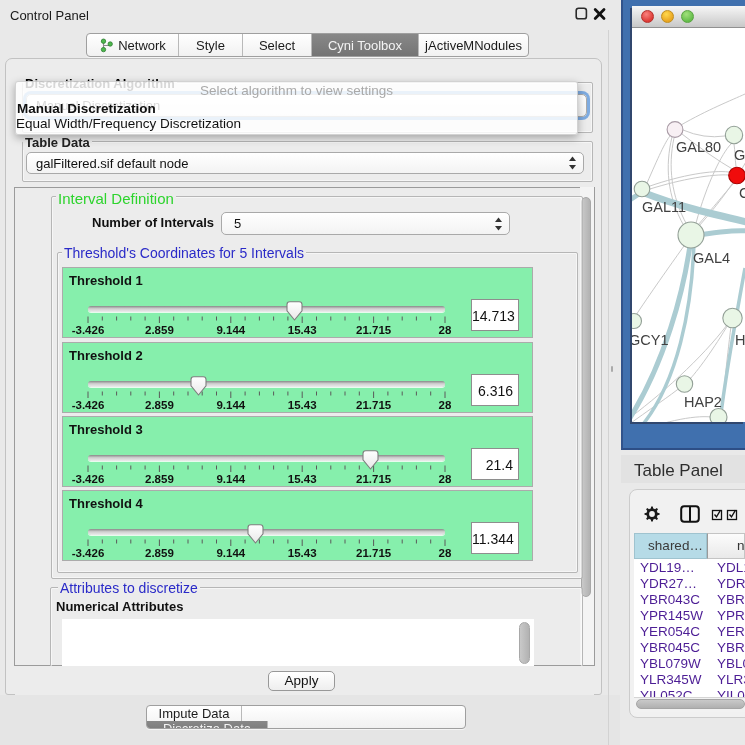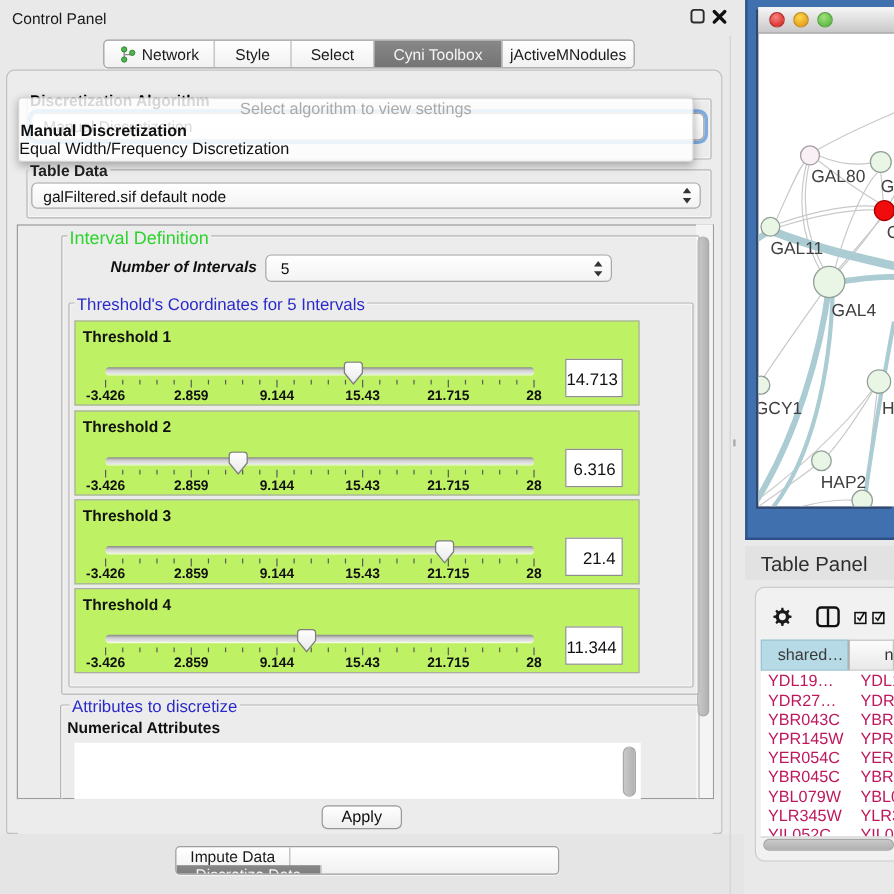--- a/index.html
+++ b/index.html
@@ -17,35 +17,35 @@
 #cpanel{left:5px;top:58px;width:597px;height:637px;background:#ececec;border:1px solid #c2c2c2;border-radius:7px 7px 3px 3px;box-sizing:border-box;}
 .group{position:absolute;border:1px solid #b6b6b6;border-radius:2px;box-shadow:inset 0 0 0 1px rgba(255,255,255,.55);}
 .gtitle{position:absolute;font-size:14px;background:#ececec;padding:0 2px;white-space:nowrap;}
 .combo{position:absolute;background:linear-gradient(#ffffff,#f3f3f3);border:1px solid #a9a9a9;border-radius:5px;box-sizing:border-box;font-size:13px;color:#111;display:flex;align-items:center;}
 .combo .ar{position:absolute;right:6px;top:50%;transform:translateY(-50%);width:9px;height:14px;}
 
 #spane{left:14px;top:187px;width:581px;height:479px;border:1px solid #9b9b9b;box-sizing:border-box;background:#ececec;}
 .vsb{position:absolute;background:#f4f4f4;}
 .vthumb{position:absolute;background:linear-gradient(90deg,#c9c9c9,#b2b2b2);border:1px solid #a8a8a8;border-radius:6px;box-sizing:border-box;}
 
-.thr{position:absolute;left:62px;width:471px;height:71px;background:#bef264;border:1px solid #ababab;box-sizing:border-box;}
+.thr{position:absolute;left:62px;width:471px;height:71px;background:#86efac;border:1px solid #ababab;box-sizing:border-box;}
 .thr .tl{position:absolute;left:6px;top:5px;font-size:13px;font-weight:bold;color:#111;}
 .thr .track{position:absolute;left:25px;top:38px;width:357px;height:6px;border-radius:3px;background:linear-gradient(#898989,#cfcfcf 45%,#ececec);box-shadow:0 1px 0 rgba(255,255,255,.8);}
 .thr .vbox{position:absolute;left:408px;top:31px;width:48px;height:32px;background:#fff;border:1px solid #8e8e8e;box-sizing:border-box;font-size:14px;color:#111;text-align:right;line-height:33px;padding-right:5px;}
 .tickl{position:absolute;font-size:11.5px;font-weight:bold;color:#111;transform:translateX(-50%);top:56px;}
 
 #botstrip{left:0;top:695px;width:620px;height:50px;background:#e5e5e5;}
 
 #blueframe{left:621px;top:0;width:124px;height:450px;background:#4070ae;border-left:2px solid #31538b;border-bottom:2px solid #2d4e86;box-sizing:border-box;}
 #nwin{position:absolute;left:9px;top:6px;width:113px;height:416px;background:#fff;box-shadow:-2px 2px 0 rgba(44,58,88,0.75);}
 #ntitle{position:absolute;left:0;top:0;width:113px;height:21px;background:linear-gradient(#f6f6f6,#c8c8c8);border-bottom:1px solid #919191;}
 .tl-b{position:absolute;top:4px;width:13px;height:13px;border-radius:50%;box-sizing:border-box;}
 #tplabelband{left:621px;top:455px;width:124px;height:28px;background:#e2e2e2;}
 #tpanel{left:629px;top:489px;width:130px;height:229px;background:#f1f1f1;border:1px solid #cccccc;border-radius:8px;box-sizing:border-box;}
-.trow{position:absolute;left:634px;width:111px;height:16px;font-size:13.5px;color:#be185d;text-decoration:underline;}
+.trow{position:absolute;left:634px;width:111px;height:16px;font-size:13.5px;color:#4c1d95;text-decoration:underline;}
 .trow .c1{position:absolute;left:6px;top:0;}
 .trow .c2{position:absolute;left:83px;top:0;}
 </style>
 </head>
 <body>
 <div id="root">
   <div class="abs" id="cptitle">Control Panel</div>
 
   <svg class="abs" style="left:575px;top:7px" width="32" height="15" viewBox="0 0 32 15">
     <rect x="1.2" y="1.2" width="10.2" height="10.6" rx="2.4" fill="none" stroke="#2b2b2b" stroke-width="1.6"></rect>
@@ -82,21 +82,21 @@
         <path d="M4.5 13.5 L8 9 L1 9 Z" fill="#333"></path>
       </svg>
   </div>
 
   <div class="abs" id="spane"></div>
   <div class="vsb" style="left:580px;top:187px;width:14px;height:478px;"></div>
   <div class="vthumb" style="left:581px;top:197px;width:10px;height:400px;"></div>
 
   <div class="group" style="left:51px;top:196px;width:530px;height:381px;"></div>
   <div class="gtitle" style="left:56px;top:190px;font-size:15px;color:#2dd42d;">Interval Definition</div>
-  <div class="abs" style="left:92px;top:215px;font-size:13px;font-weight:bold;color:#111;font-style:italic;">Number of Intervals</div>
+  <div class="abs" style="left:92px;top:215px;font-size:13px;font-weight:bold;color:#111;">Number of Intervals</div>
   <div class="combo" style="left:221px;top:212px;width:289px;height:23px;">
       <span style="margin-left:12px">5</span>
     <svg class="ar" viewBox="0 0 9 14">
         <path d="M4.5 0.5 L8 5 L1 5 Z" fill="#333"></path>
         <path d="M4.5 13.5 L8 9 L1 9 Z" fill="#333"></path>
       </svg>
   </div>
 
   <div class="group" style="left:57px;top:252px;width:519px;height:319px;"></div>
   <div class="gtitle" style="left:62px;top:245px;color:#2a2ac8;">Threshold's Coordinates for 5 Intervals</div>

